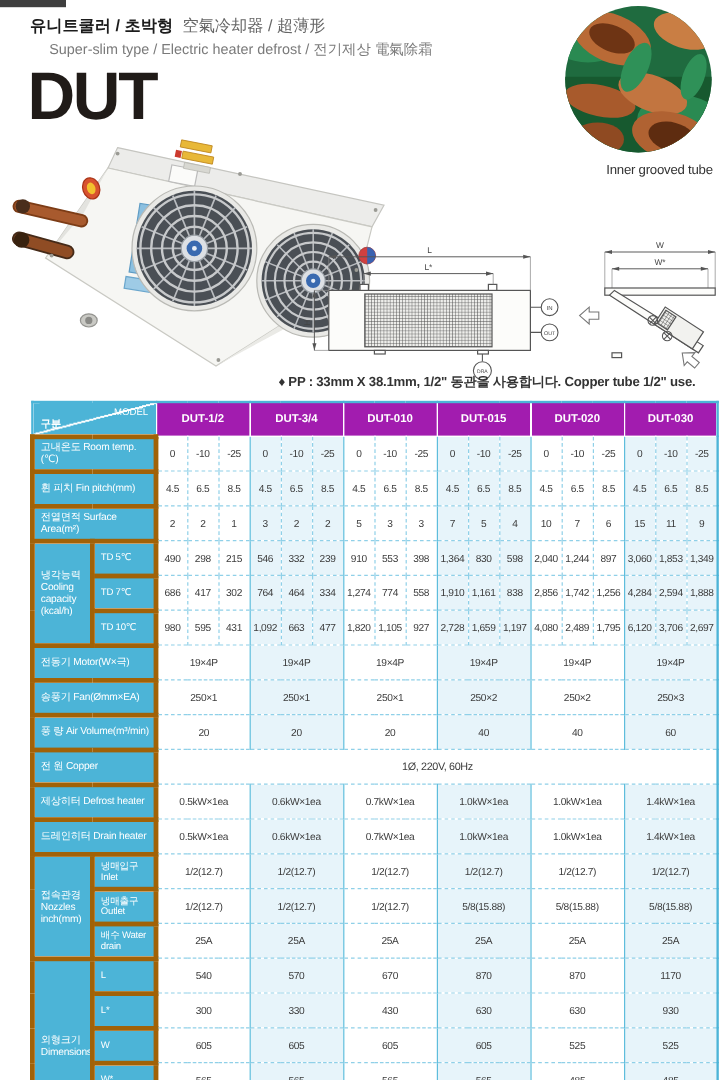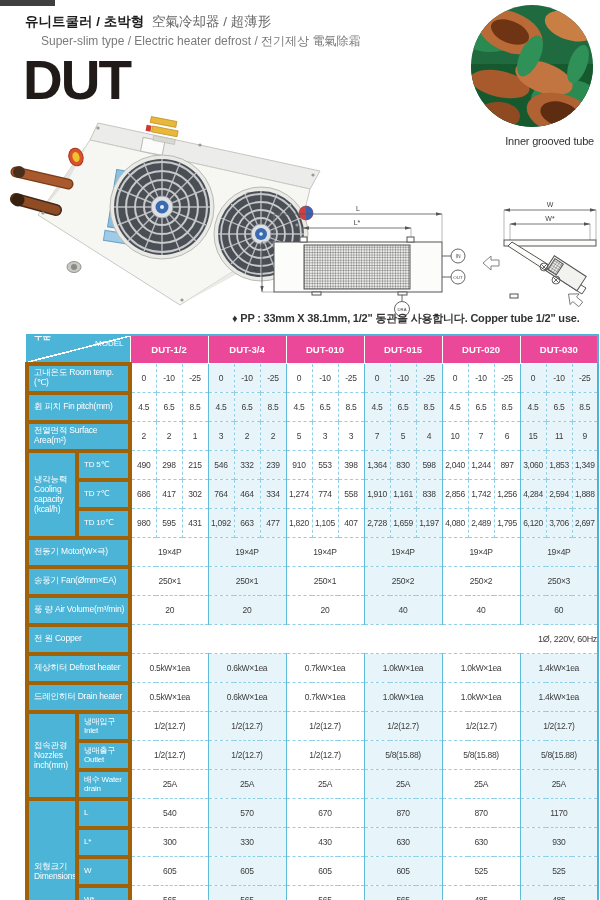--- a/index.html
+++ b/index.html
@@ -16,37 +16,37 @@
   .tube-cap{font-size:11px;color:#333;margin-top:3px;letter-spacing:-0.2px;}
   .note{position:absolute;left:232px;top:311px;font-size:11px;font-weight:bold;color:#333;
         letter-spacing:-0.2px;}
   .footer{position:absolute;left:25px;top:858px;font-size:10px;font-weight:bold;color:#222;
           letter-spacing:-0.2px;}
 
   
   .tbl-wrap{position:absolute;left:25px;top:334px;width:570px;}
   table{border-collapse:collapse;table-layout:fixed;width:570px;border:2px solid #4cb4d7;}
   td{padding:0;height:23px;overflow:hidden;}
-  td.h{background:#ec4899;color:#fff;font-weight:bold;font-size:9.5px;text-align:center;
+  td.h{background:#a21caf;color:#fff;font-weight:bold;font-size:9.5px;text-align:center;
        border:1px solid #fff;height:27px;}
   td.lbl{background:#4cb4d7;color:#fff;font-size:8.5px;text-align:left;padding:1px 3px 1px 5px;
          border:4px solid #a16207;line-height:1.15;letter-spacing:-0.2px;}
   td.sub{font-size:8px;}
   td.grp{white-space:pre-line;line-height:1.2;}
   td.corner{background:
       linear-gradient(to bottom right, rgba(0,0,0,0) calc(50% - 0.8px), #fff calc(50% - 0.8px),
       #fff calc(50% + 0.8px), rgba(0,0,0,0) calc(50% + 0.8px)), #4cb4d7;
       position:relative;border:1px solid #fff;text-decoration:underline;}
   td.corner .c-top{position:absolute;top:3px;right:6px;color:#fff;font-size:8px;}
-  td.corner .c-bot{position:absolute;bottom:19px;left:6px;color:#fff;font-size:8.5px;font-weight:bold;}
+  td.corner .c-bot{position:absolute;bottom:2px;left:6px;color:#fff;font-size:8.5px;font-weight:bold;}
   td.v{background:#fff;color:#3c3c3c;font-size:8.5px;text-align:center;
        border-left:1px dashed #8fd0e8;border-top:1px dashed #8fd0e8;letter-spacing:-0.3px;}
   td.v.tint{background:#e7f4fa;}
   td.v.gs{border-left:1px solid #5ebddc;}
-  td.v.power{font-size:9px;text-align:right;}
+  td.v.power{font-size:9px;}
 </style>
 </head>
 <body>
 
 <div class="page">
 
   <div class="corner-tab"></div>
 
   <div class="hdr">
     <span class="ko">유니트쿨러 / 초박형</span>
@@ -419,21 +419,21 @@
           <tr>
             <td class="lbl sub">TD 10℃</td>
             <td class="v gs">980</td>
             <td class="v">595</td>
             <td class="v">431</td>
             <td class="v gs tint">1,092</td>
             <td class="v tint">663</td>
             <td class="v tint">477</td>
             <td class="v gs">1,820</td>
             <td class="v">1,105</td>
-            <td class="v">407</td>
+            <td class="v">927</td>
             <td class="v gs tint">2,728</td>
             <td class="v tint">1,659</td>
             <td class="v tint">1,197</td>
             <td class="v gs">4,080</td>
             <td class="v">2,489</td>
             <td class="v">1,795</td>
             <td class="v gs tint">6,120</td>
             <td class="v tint">3,706</td>
             <td class="v tint">2,697</td>
           </tr>

